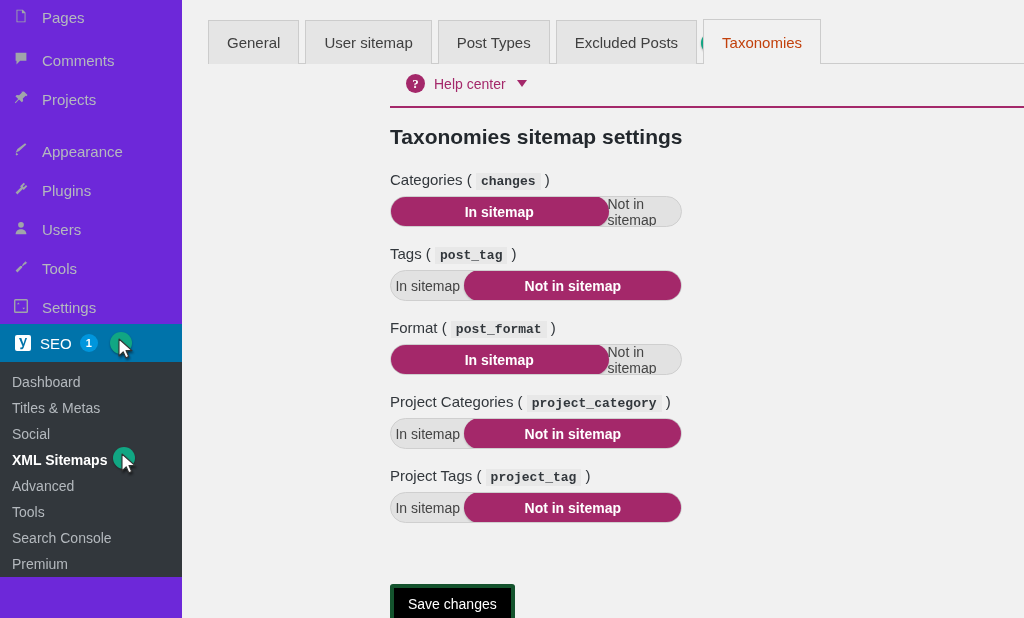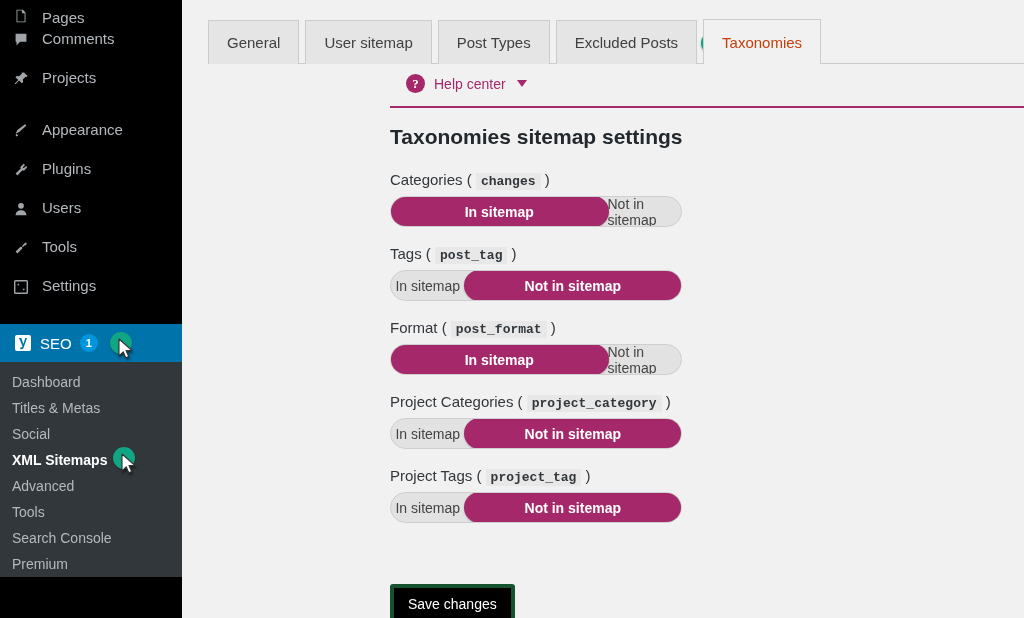--- a/index.html
+++ b/index.html
@@ -9,25 +9,25 @@
     overflow: hidden;
     background: #f1f1f1;
     font-family: "Liberation Sans", sans-serif;
   }
   #app { position: relative; width: 1024px; height: 618px; }
 
   
   #sidebar {
     position: absolute; left: 0; top: 0;
     width: 204px; height: 618px;
-    background: #000000;
+    background: #6d28d9;
     overflow: hidden;
   }
   .menu-item {
-    display: flex; align-items: flex-start;
+    display: flex; align-items: flex-end;
     height: 39px; padding-left: 12px;
     color: #b4b9be; font-size: 15px;
     white-space: nowrap;
   }
   .menu-item .mi-icon {
     width: 26px; height: 20px;
     display: flex; align-items: center; justify-content: flex-start;
     color: #a0a5aa; flex: none;
   }
   .menu-item .mi-label { margin-left: 4px; }

